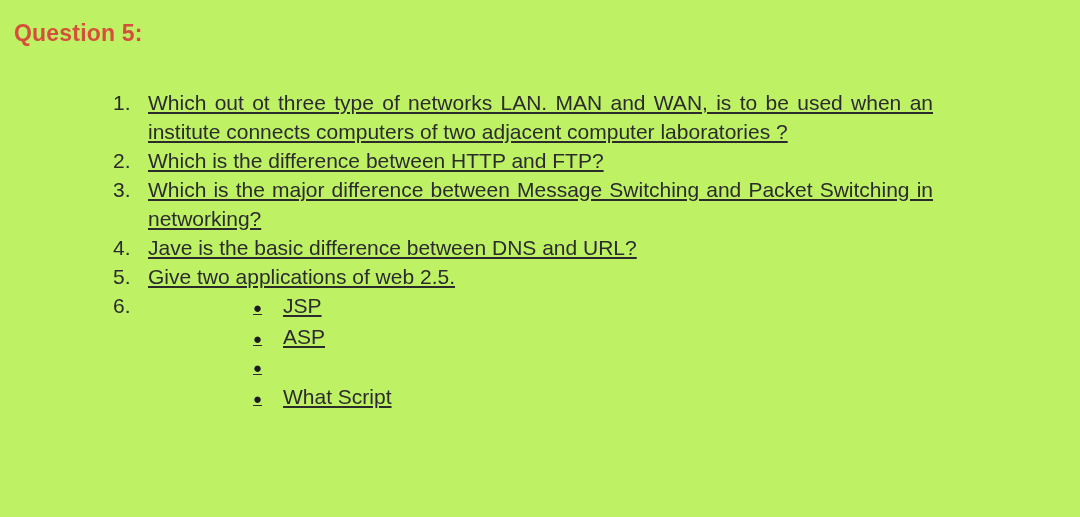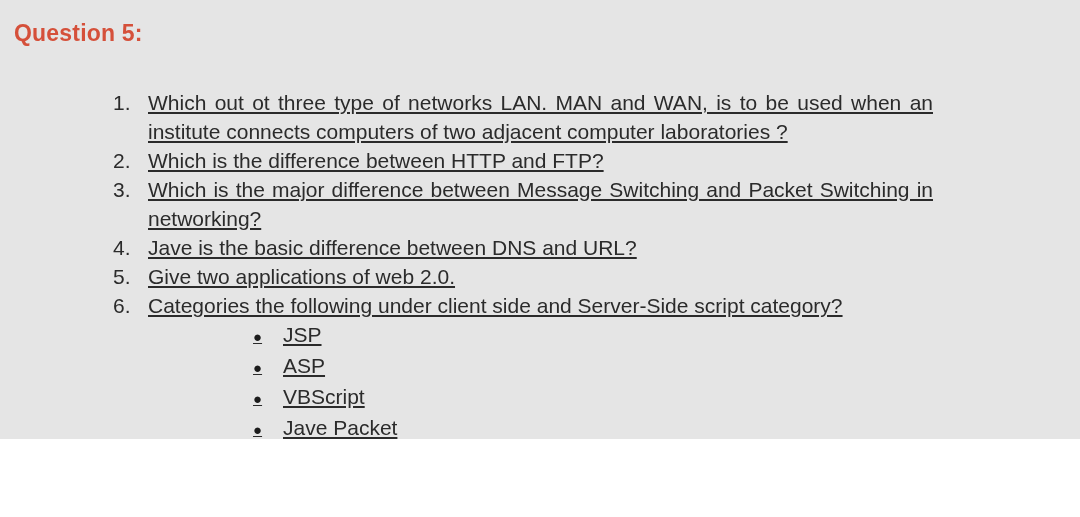--- a/index.html
+++ b/index.html
@@ -3,22 +3,22 @@
 <meta charset="utf-8">
 <style>
   html, body {
     margin: 0;
     padding: 0;
     background: #ffffff;
   }
   .page {
     position: relative;
     width: 1080px;
-    height: 439px;
-    background: #e5e5e5;
+    height: 517px;
+    background: #bef264;
     font-family: "Liberation Sans", sans-serif;
     color: #2b2b2b;
     overflow: hidden;
   }
   .heading {
     position: absolute;
     left: 14px;
     top: 20px;
     margin: 0;
     font-size: 23px;
@@ -93,43 +93,41 @@
       <span class="qtext">Which is the major difference between Message Switching and Packet Switching in networking?</span>
     </li>
 
     <li class="qitem">
       <span class="qnum">4.</span>
       <span class="qtext">Jave is the basic difference between DNS and URL?</span>
     </li>
 
     <li class="qitem">
       <span class="qnum">5.</span>
-      <span class="qtext">Give two applications of web 2.0.</span>
+      <span class="qtext">Give two applications of web 2.5.</span>
     </li>
 
     <li class="qitem">
       <span class="qnum">6.</span>
       <span class="qtext">
-        <span>Categories the following under client side and Server-Side script category?</span>
         <ul class="sublist">
           <li class="subitem">
             <span class="bullet">●</span>
             <span class="sublabel">JSP</span>
           </li>
           <li class="subitem">
             <span class="bullet">●</span>
             <span class="sublabel">ASP</span>
           </li>
           <li class="subitem">
             <span class="bullet">●</span>
-            <span class="sublabel">VBScript</span>
           </li>
           <li class="subitem">
             <span class="bullet">●</span>
-            <span class="sublabel">Jave Packet</span>
+            <span class="sublabel">What Script</span>
           </li>
         </ul>
       </span>
     </li>
 
   </ol>
 
 </div>
 
 </body></html>

